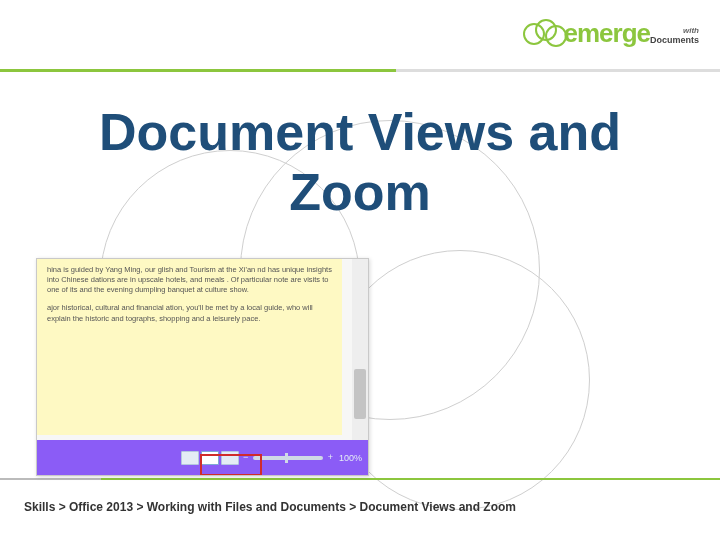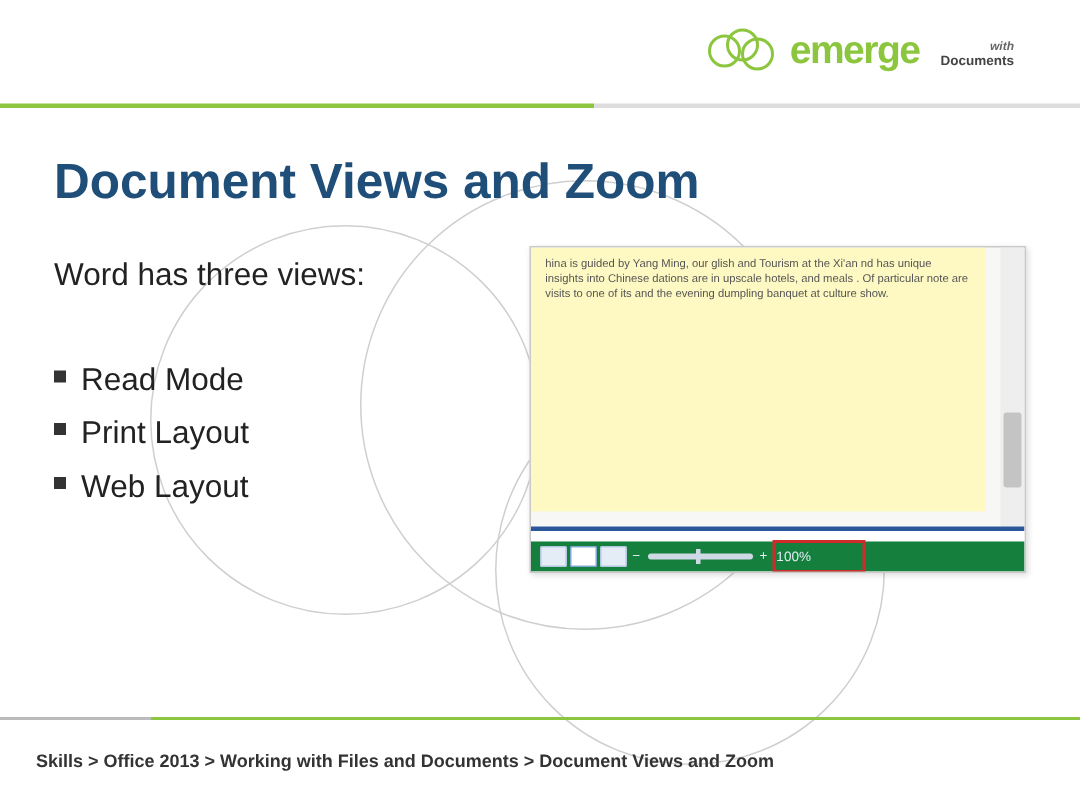--- a/index.html
+++ b/index.html
@@ -11,22 +11,22 @@
     overflow:hidden;
   }
   
   .brand-bar { height:72px; position:relative; }
   .brand-bar::after {
     content:""; position:absolute; left:0; right:0; bottom:0;
     height:3px;
     background:linear-gradient(to right,#8cc63e 0%,#8cc63e 55%,#ddd 55%,#ddd 100%);
   }
   .logo {
-    position:absolute; right:44px; top:18px;
-    display:flex; align-items:flex-end; gap:14px;
+    position:absolute; right:21px; top:18px;
+    display:flex; align-items:flex-end; gap:0;
     font-weight:bold;
   }
   .logo-rings { position:relative; width:44px; height:30px; margin-right:-4px; }
   .logo-rings span {
     position:absolute; border-radius:50%;
     border:2px solid #8cc63e; width:22px; height:22px;
     background:transparent;
   }
   .logo-rings span:nth-child(1){ left:0; top:4px; }
   .logo-rings span:nth-child(2){ left:12px; top:0; }
@@ -38,21 +38,21 @@
 
   
   .bg-rings { position:absolute; inset:0; pointer-events:none; z-index:0; }
   .ring { position:absolute; border:1px solid #cfcfcf; border-radius:50%; }
   .ring.r1 { width:260px; height:260px; left:100px; top:150px; }
   .ring.r2 { width:300px; height:300px; left:240px; top:120px; }
   .ring.r3 { width:260px; height:260px; left:330px; top:250px; }
 
   
   .slide { position:relative; z-index:1; padding:30px 36px 0 36px; }
-  .title { font-size:33px; font-weight:bold; color:#1f4e79; margin-bottom:24px; }
+  .title { font-size:52px; font-weight:bold; color:#1f4e79; margin-bottom:36px;text-align:center; }
   .body-row { display:flex; gap:18px; align-items:flex-start; }
   .text-block {
     width:300px;
     font-size:21px; color:#222; line-height:1.5;
     padding-top:4px;
   }
   .intro { margin-bottom:38px; }
   ul.square { list-style:none; padding-left:18px; }
   ul.square li { position:relative; margin-bottom:4px; }
   ul.square li::before {
@@ -78,23 +78,23 @@
   .shot .page p { margin-bottom:8px; }
   .shot .scroll {
     position:absolute; top:0; right:0; bottom:20px; width:16px;
     background:#eee;
   }
   .shot .scroll::before {
     content:""; position:absolute; left:2px; right:2px; top:110px; height:50px;
     background:#c4c4c4; border-radius:2px;
   }
   .shot .status {
-    position:absolute; left:0; right:0; bottom:0; height:20px;
-    background:#15803d;
-    display:flex; align-items:center; 
+    position:absolute; left:0; right:0; bottom:0; height:35px;
+    background:#8b5cf6;
+    display:flex; align-items:center; justify-content:flex-end;
     padding:0 6px; gap:4px;
   }
   .shot .blue-line {
     position:absolute; left:0; right:0; bottom:20px; height:10px;
     background:#fff; border-top:3px solid #2a579a;
   }
   .view-group {
     display:flex; gap:2px; margin-right:10px;
   }
   .view-btn {
@@ -154,32 +154,25 @@
 <div class="bg-rings">
   <div class="ring r1"></div>
   <div class="ring r2"></div>
   <div class="ring r3"></div>
 </div>
 
 <div class="slide">
   <h1 class="title">Document Views and Zoom</h1>
 
   <div class="body-row">
-    <div class="text-block">
-      <p class="intro">Word has three views:</p>
-      <ul class="square">
-        <li><span>Read Mode</span></li>
-        <li><span>Print Layout</span></li>
-        <li><span>Web Layout</span></li>
-      </ul>
-    </div>
 
     <div class="shot">
       <div class="page">
         <p>hina is guided by Yang Ming, our glish and Tourism at the Xi'an nd has unique insights into Chinese dations are in upscale hotels, and meals . Of particular note are visits to one of its and the evening dumpling banquet at culture show.</p>
+        <p>ajor historical, cultural and financial ation, you'll be met by a local guide, who will explain the historic and tographs, shopping and a leisurely pace.</p>
       </div>
       <div class="scroll"></div>
       <div class="blue-line"></div>
       <div class="status">
         <div class="view-group">
           <div class="view-btn"></div>
           <div class="view-btn active"></div>
           <div class="view-btn"></div>
         </div>
         <div class="zoom-slider">

